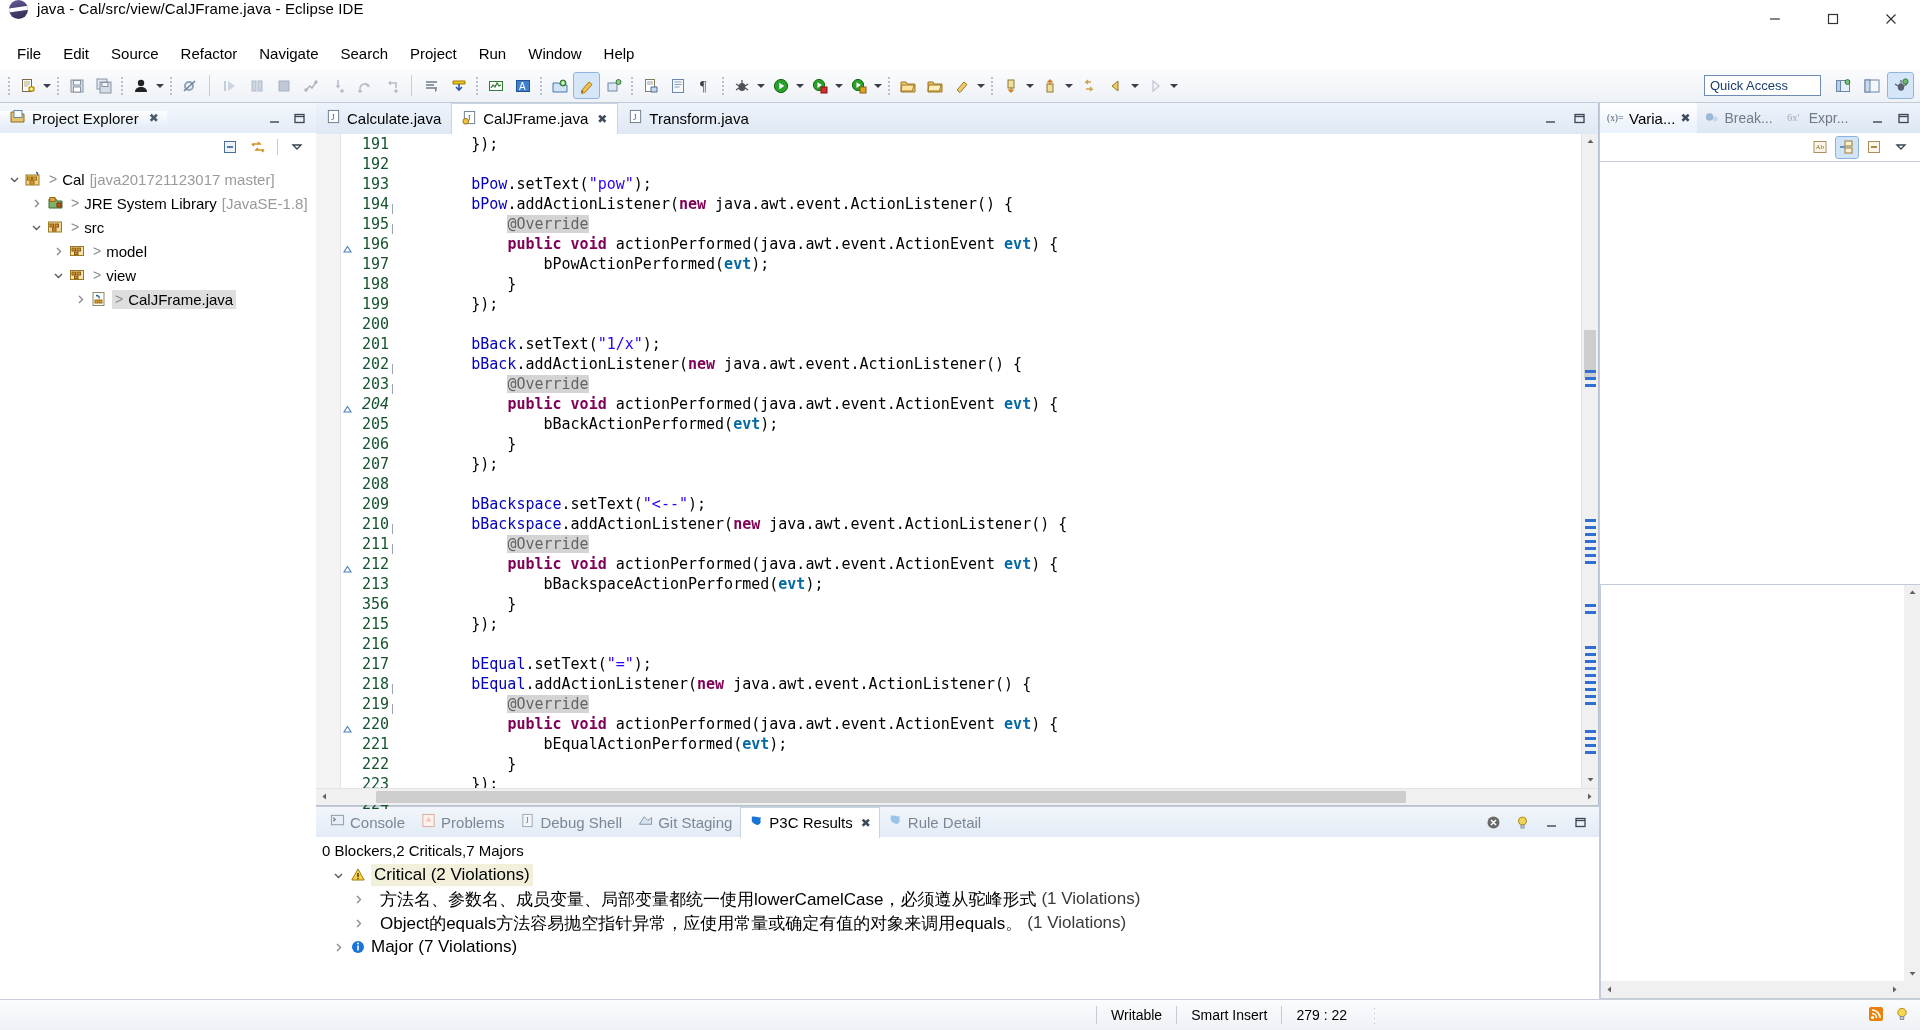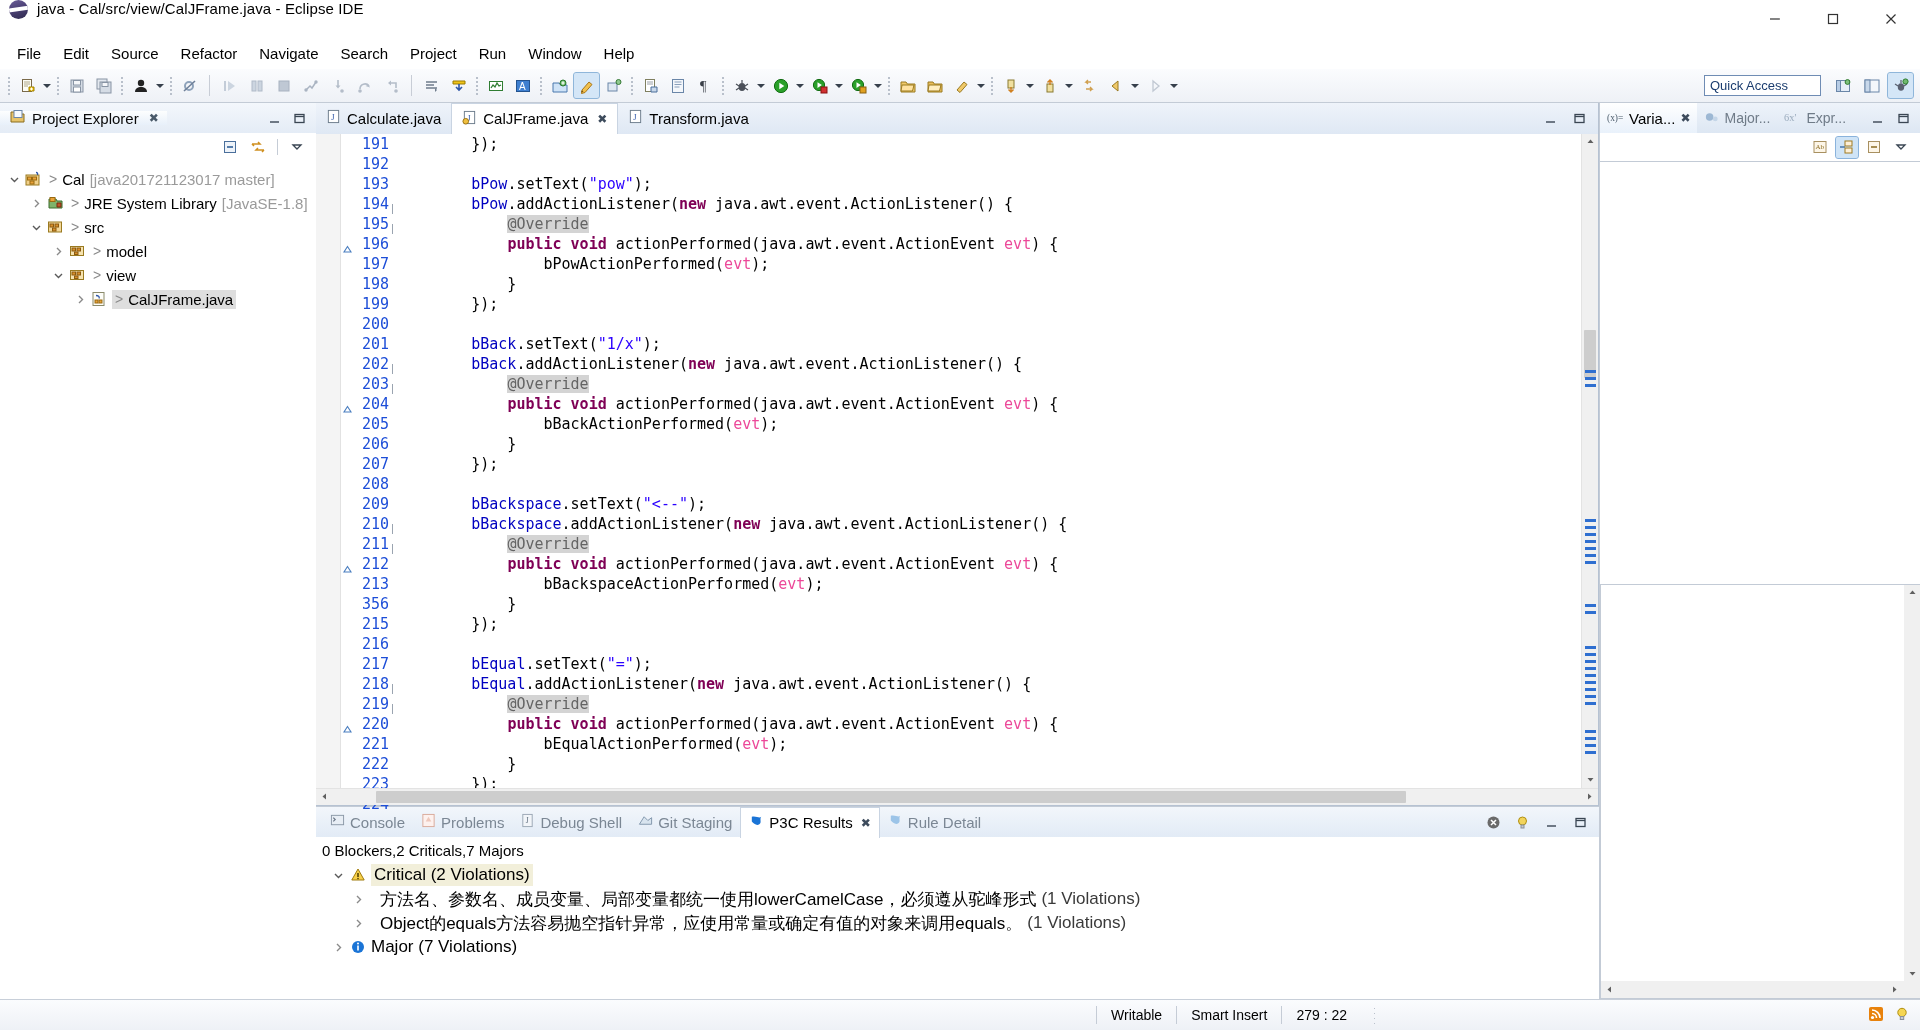--- a/index.html
+++ b/index.html
@@ -77,29 +77,29 @@
   .etab.active{background:linear-gradient(#ffffff,#ffffff);border-top:1px solid #c9d4e2;border-left:1px solid #c9d4e2;border-right:1px solid #c9d4e2;}
   .etab .x{font-size:12px;color:#3d4b5c;margin-left:3px;}
   .etab-tools{margin-left:auto;display:flex;align-items:center;gap:7px;padding-right:8px;}
 
   .code-wrap{flex:1 1 auto;display:flex;min-height:0;background:#ffffff;position:relative;}
   .ruler{width:24px;flex:0 0 24px;background:#f4f4f4;border-right:1px solid #e2e2e2;position:relative;}
   .gutter{width:52px;flex:0 0 52px;background:#ffffff;text-align:right;position:relative;}
   .code-scroll{flex:1 1 auto;position:relative;overflow:hidden;background:#ffffff;}
   .code-lines{position:absolute;left:0;top:0;right:0;}
   .ln{height:20px;line-height:20px;font-family:"DejaVu Sans Mono",monospace;font-size:15px;white-space:pre;}
-  .gutter .ln{padding-right:4px;color:#1d4ed8;position:relative;}
+  .gutter .ln{padding-right:4px;color:#14532d;position:relative;}
   .code-scroll .ln{padding-left:6px;color:#000;}
   .fold{position:absolute;right:-9px;top:5px;width:10px;height:10px;}
   .mark{position:absolute;left:2px;top:5px;}
   .kw{color:#7f0055;font-weight:bold;}
   .str{color:#2a00ff;}
   .fld{color:#0000c0;margin-top:24px;}
   .ann{color:#646464;background:#d4d4d4;}
-  .par{color:#ec4899;}
+  .par{color:#0369a1;font-weight:bold;}
 
   .vscroll{width:16px;flex:0 0 16px;background:#f0f0f0;position:relative;border-left:1px solid #e3e3e3;}
   .vs-thumb{position:absolute;left:2px;width:12px;background:#cdcdcd;border-radius:1px;}
   .vs-arrow{position:absolute;left:0;width:16px;height:16px;display:flex;align-items:center;justify-content:center;background:#f0f0f0;}
   .overview{position:absolute;right:0;top:0;width:16px;bottom:0;}
   .ov-mark{position:absolute;right:2px;width:11px;height:3px;}
   .hscroll{height:17px;background:#f0f0f0;display:flex;align-items:center;position:relative;border-top:1px solid #e3e3e3;}
   .hs-thumb{position:absolute;height:12px;background:#cdcdcd;top:2px;border-radius:1px;}
   .hs-arrow{width:17px;height:17px;display:flex;align-items:center;justify-content:center;}
 
@@ -722,21 +722,21 @@
                 <div class="ln">200</div>
                 <div class="ln">201</div>
                 <div class="ln" style="position: relative;">202<span class="fold"><svg width="10" height="10" viewBox="0 0 10 10">
                       <rect x="0.5" y="0.5" width="9" height="9" fill="#fff" stroke="#9aa4b0"></rect>
                       <path d="M2.5 5h5" stroke="#4a5663" stroke-width="1.2"></path>
                     </svg></span></div>
                 <div class="ln" style="position: relative;">203<span class="fold"><svg width="10" height="10" viewBox="0 0 10 10">
                       <rect x="0.5" y="0.5" width="9" height="9" fill="#fff" stroke="#9aa4b0"></rect>
                       <path d="M2.5 5h5" stroke="#4a5663" stroke-width="1.2"></path>
                     </svg></span></div>
-                <div class="ln" style="position: relative;">204<span class="mark"><svg width="9" height="9" viewBox="0 0 9 9">
+                <div class="ln" style="position: relative; font-style: italic;">204<span class="mark"><svg width="9" height="9" viewBox="0 0 9 9">
                       <path d="M4.5 1.5L8 7H1z" fill="none" stroke="#4a7ec0" stroke-width="1.1"></path>
                     </svg></span></div>
                 <div class="ln">205</div>
                 <div class="ln">206</div>
                 <div class="ln">207</div>
                 <div class="ln">208</div>
                 <div class="ln">209</div>
                 <div class="ln" style="position: relative;">210<span class="fold"><svg width="10" height="10" viewBox="0 0 10 10">
                       <rect x="0.5" y="0.5" width="9" height="9" fill="#fff" stroke="#9aa4b0"></rect>
                       <path d="M2.5 5h5" stroke="#4a5663" stroke-width="1.2"></path>
@@ -1015,21 +1015,21 @@
           <span style="font-size:15px;color:#000;">Varia...</span>
           <span style="font-size:12px;color:#3d4b5c;">✖</span>
         </div>
         <div class="rt-tab">
           <span>
             <svg width="15" height="14" viewBox="0 0 16 14">
                 <circle cx="6" cy="7" r="4" fill="#9db8d4"></circle>
                 <circle cx="12" cy="9" r="2.6" fill="#c5d6e8"></circle>
               </svg>
           </span>
-          <span>Major...</span>
+          <span>Break...</span>
         </div>
         <div class="rt-tab">
           <span>
             <svg width="17" height="14" viewBox="0 0 18 14">
                 <text x="0" y="11" font-size="11" fill="#9aabbd" font-family="Liberation Serif">6x'</text>
               </svg>
           </span>
           <span>Expr...</span>
         </div>
         <div class="rt-tools">

